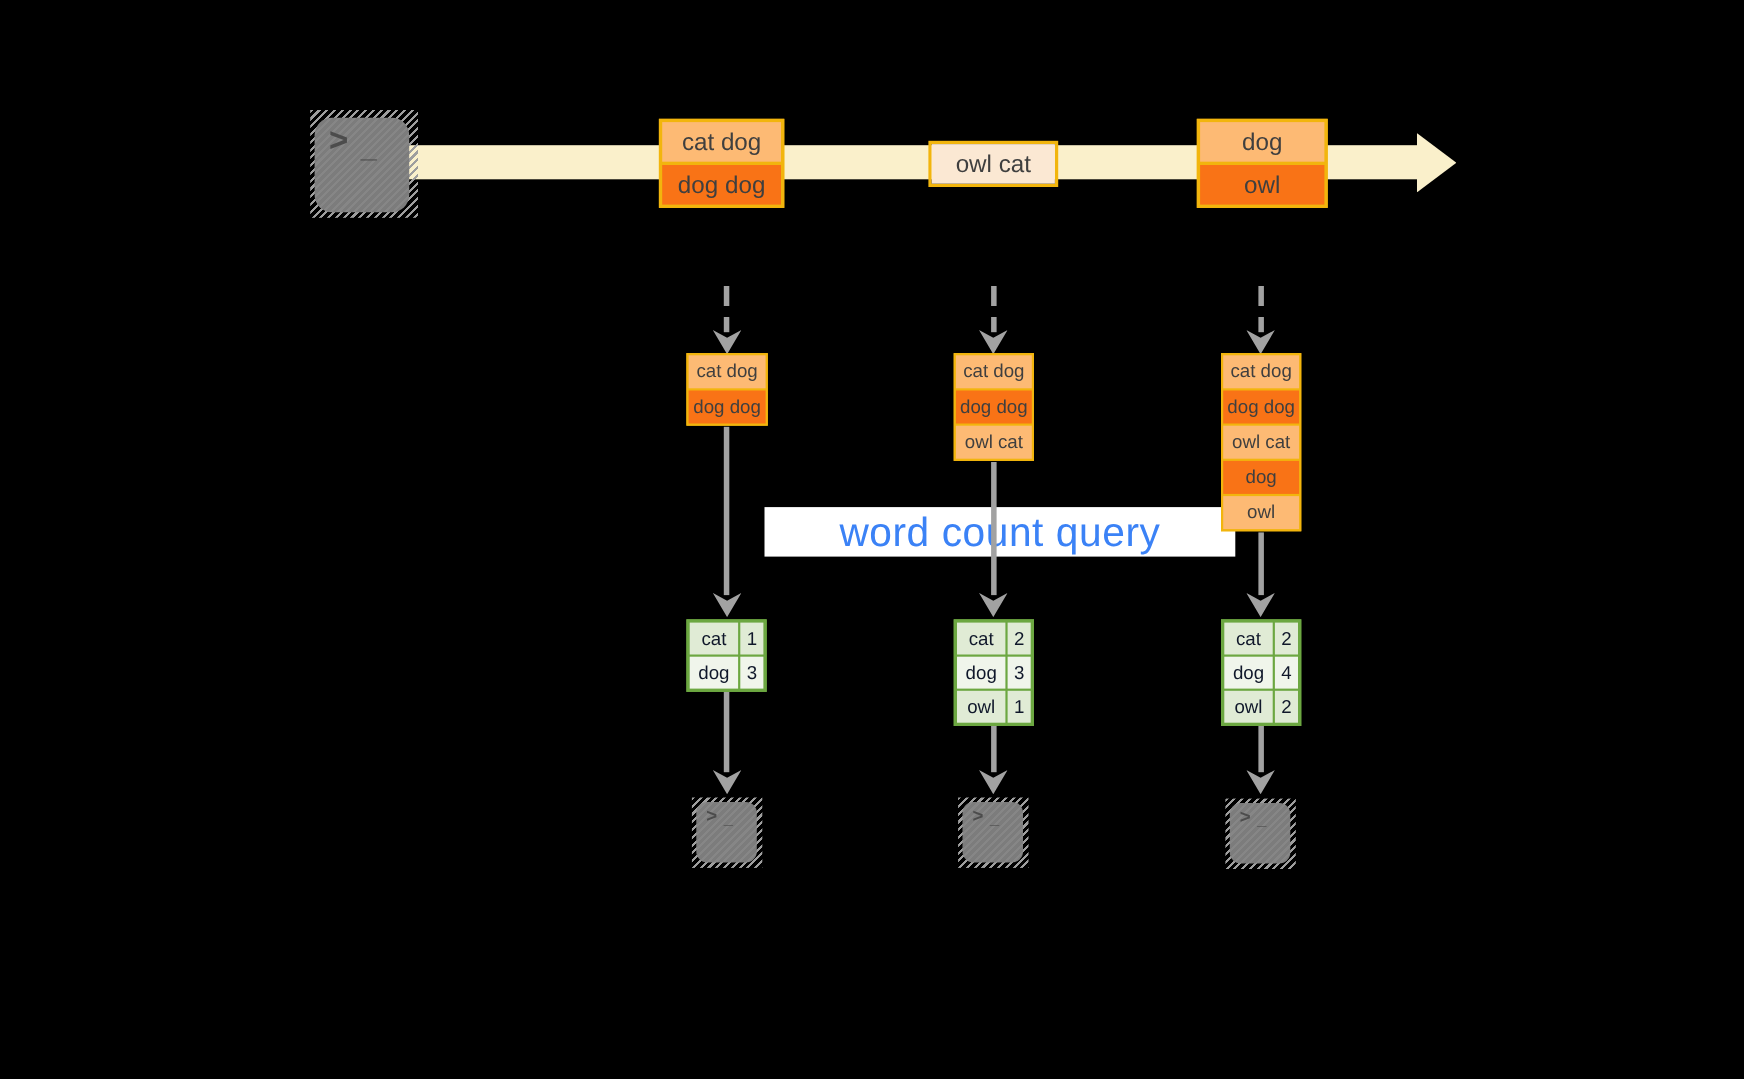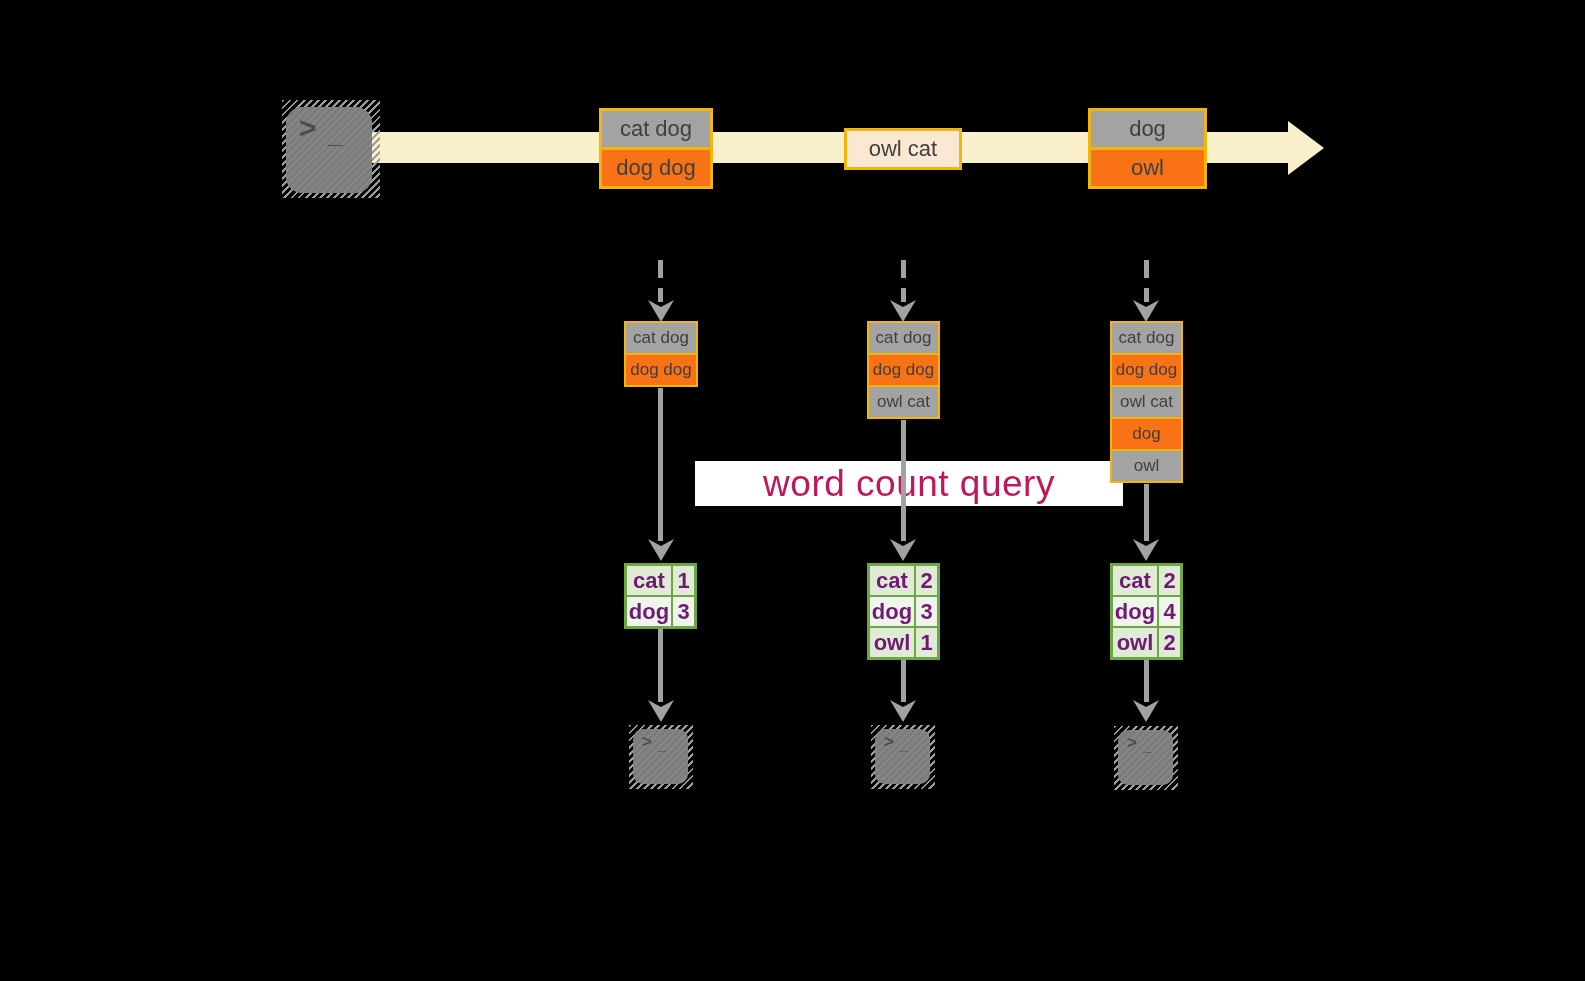--- a/index.html
+++ b/index.html
@@ -22,38 +22,38 @@
   .big .chev{left:13px;top:6px;font-size:30px;}
   .big .cur{left:42px;top:14px;font-size:26px;}
   .small .chev{left:9px;top:4px;font-size:17px;}
   .small .cur{left:25px;top:8px;font-size:15px;}
 
   
   .obox{position:absolute;border:3px solid #F2B50D;background:#F2B50D;
         display:flex;flex-direction:column;row-gap:3px;z-index:4;}
   .obox.thin{border-width:2px;row-gap:2px;}
   .ocell{display:flex;align-items:center;justify-content:center;color:#3f3f3f;}
-  .ocell.dark{background:#a3a3a3;}
+  .ocell.dark{background:#fdba74;}
   .ocell.mid{background:#FBE8D3;}
   .ocell.light{background:#f97316;}
   .obox.stream1 .ocell,.obox.stream3 .ocell{height:36px;font-size:22px;}
   .obox.stream2 .ocell{height:36px;font-size:22px;}
   .obox.stack .ocell{height:30px;font-size:17px;}
 
   
   .gtable{position:absolute;border:3px solid #6CA741;background:#6CA741;display:grid;
           grid-template-columns:44px 21px;gap:2px;z-index:4;}
-  .gcell{display:flex;align-items:center;justify-content:center;height:29px;font-size:22px;color:#701a75;font-weight:bold;}
+  .gcell{display:flex;align-items:center;justify-content:center;height:29px;font-size:17px;color:#0f172a;}
   .gcell.dark{background:#E0EBD5;}
   .gcell.light{background:#F0F5EB;}
 
   
   .qband{position:absolute;left:695px;top:461px;width:428px;height:45px;background:#ffffff;z-index:2;
          display:flex;align-items:center;justify-content:center;}
-  .qband span{font-size:37px;font-weight:300;color:#be185d;letter-spacing:.5px;}
+  .qband span{font-size:37px;font-weight:300;color:#3b82f6;letter-spacing:.5px;}
 
   
   .vline{position:absolute;width:5px;background:#A2A2A2;z-index:3;}
   .vline.dashed{background:repeating-linear-gradient(to bottom,#A2A2A2 0 18px,rgba(0,0,0,0) 18px 28px);}
   .ahead{position:absolute;width:26px;height:22px;background:#A2A2A2;z-index:3;
          clip-path:polygon(50% 100%,0 0,50% 32%,100% 0);}
   .term.small{z-index:4;}
 </style>
 </head>
 <body>

